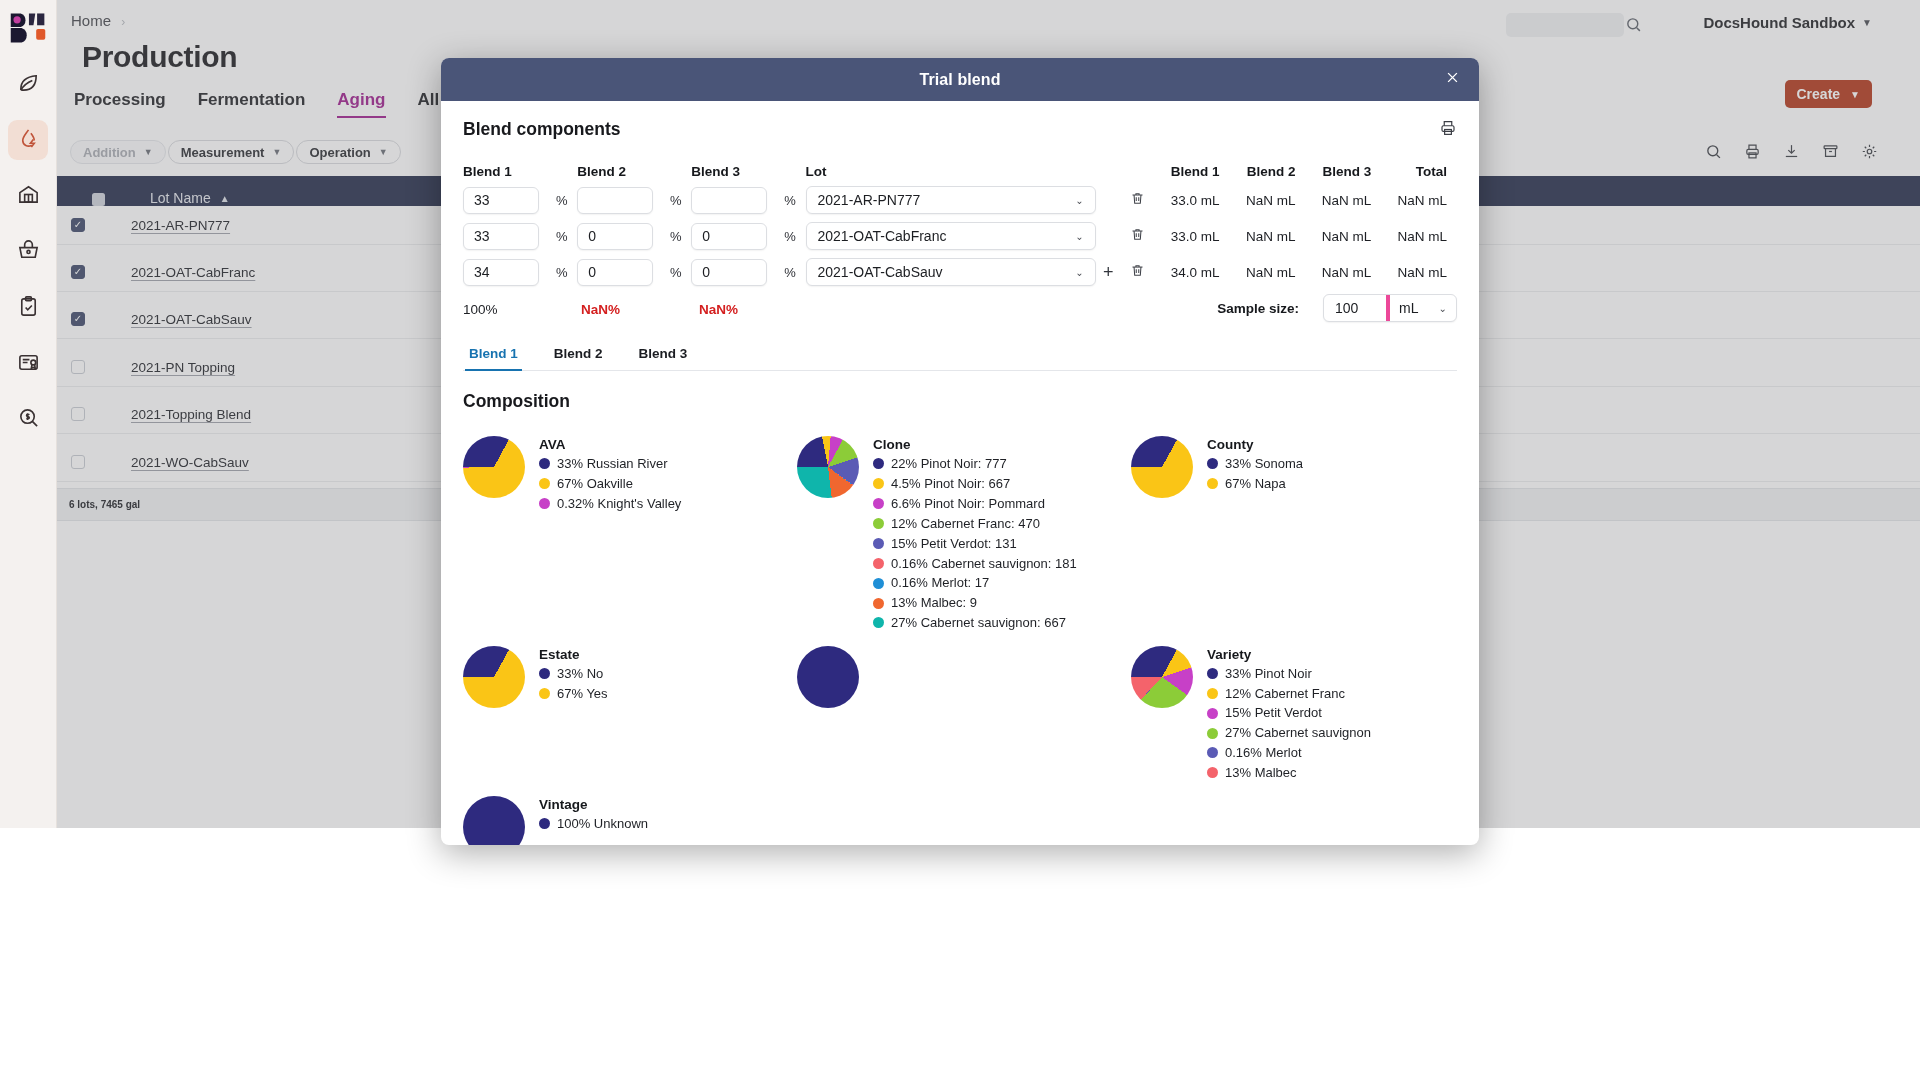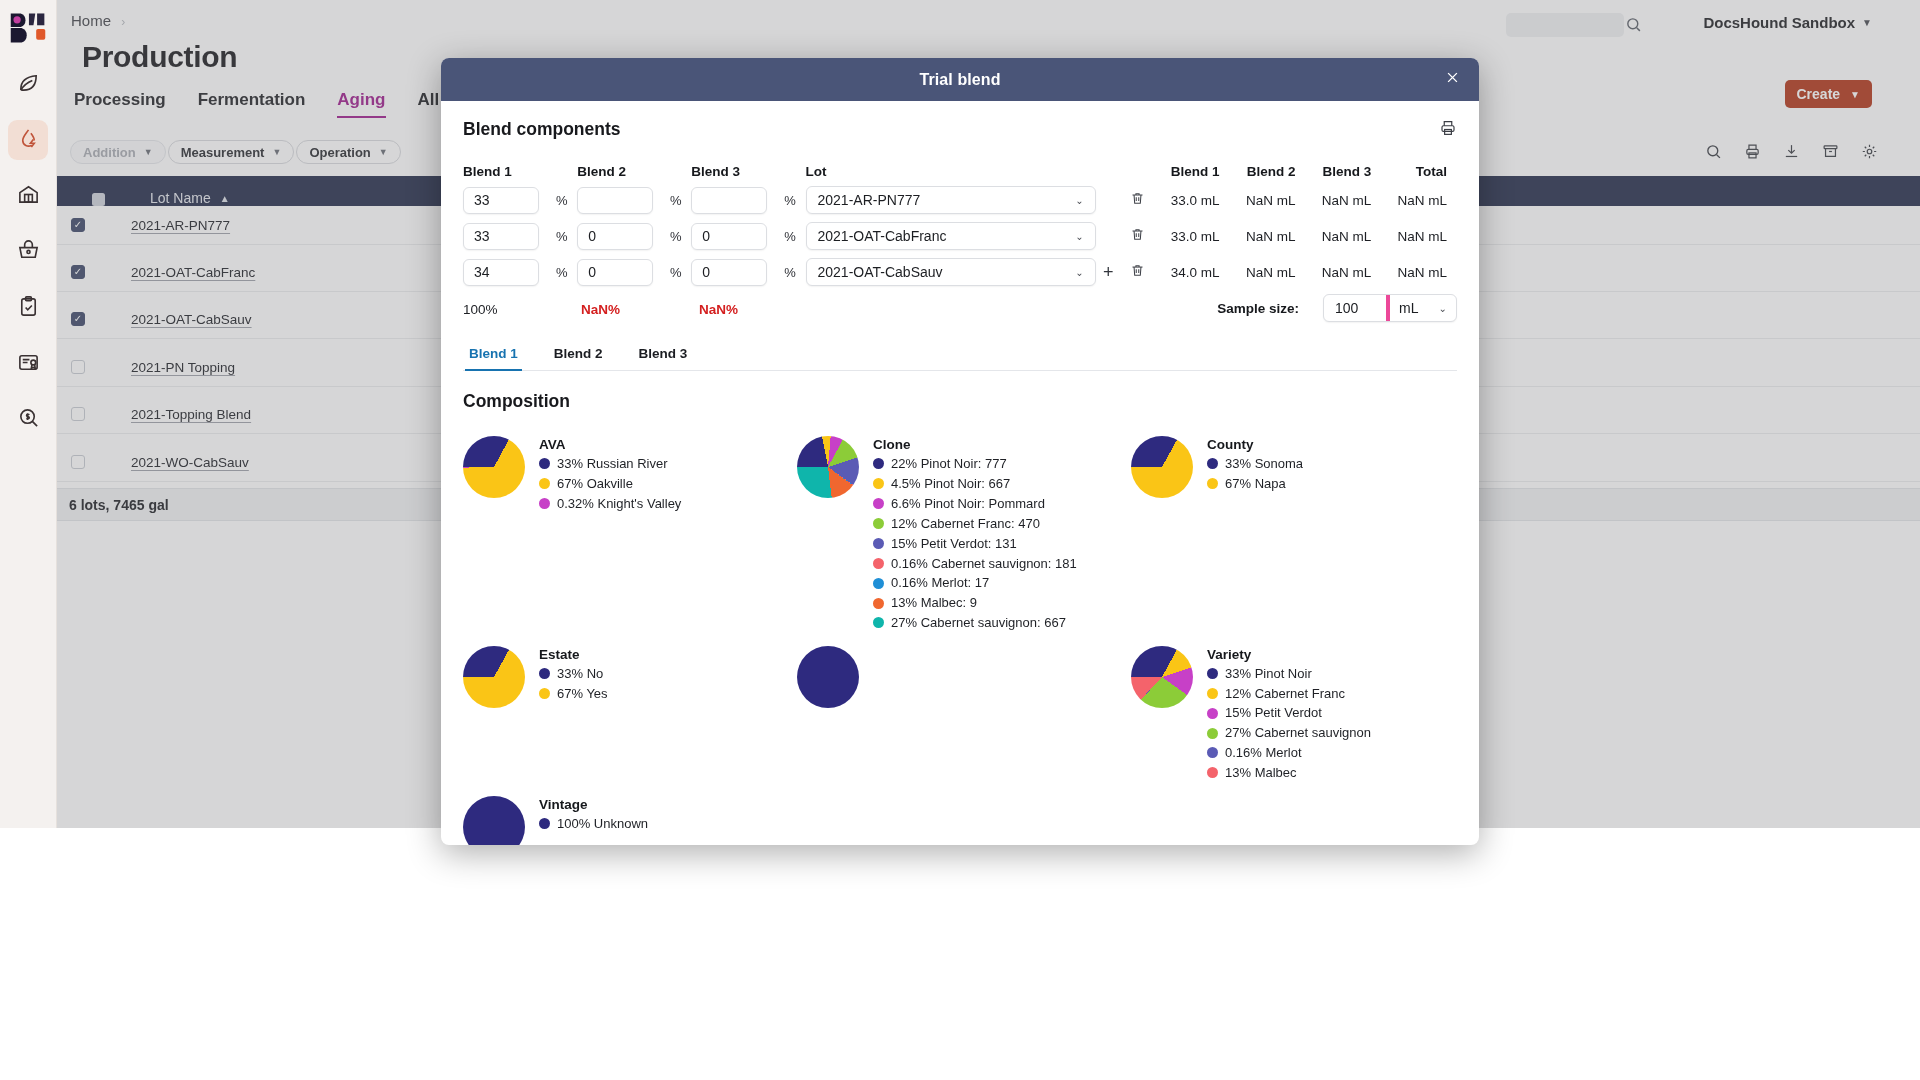--- a/index.html
+++ b/index.html
@@ -109,21 +109,21 @@
   .row-name {
     margin-left:46px; font-size:13.5px; color:#22242a;
     text-decoration:underline; text-decoration-color:#9fa3ab;
     text-underline-offset:3px;
   }
   .summary-bar {
     position:absolute; left:57px; right:0; top:396px; height:33px;
     background:#f1f2f4; border-top:1px solid #e3e5e8; border-bottom:1px solid #e3e5e8;
     display:flex; align-items:center;
   }
-  .summary-text { margin-left:12px; font-size:14px; font-weight:bold; color:#202227; }
+  .summary-text { margin-left:12px; font-size:10px; font-weight:bold; color:#202227; }
 
   .dim-overlay {
     position:absolute; left:57px; top:0; right:0; height:828px;
     background:rgba(120,120,122,0.30);
   }
 
   
   .modal {
     position:absolute; left:441px; top:58px; width:1038px; height:787px;
     background:#ffffff; border-radius:8px;

